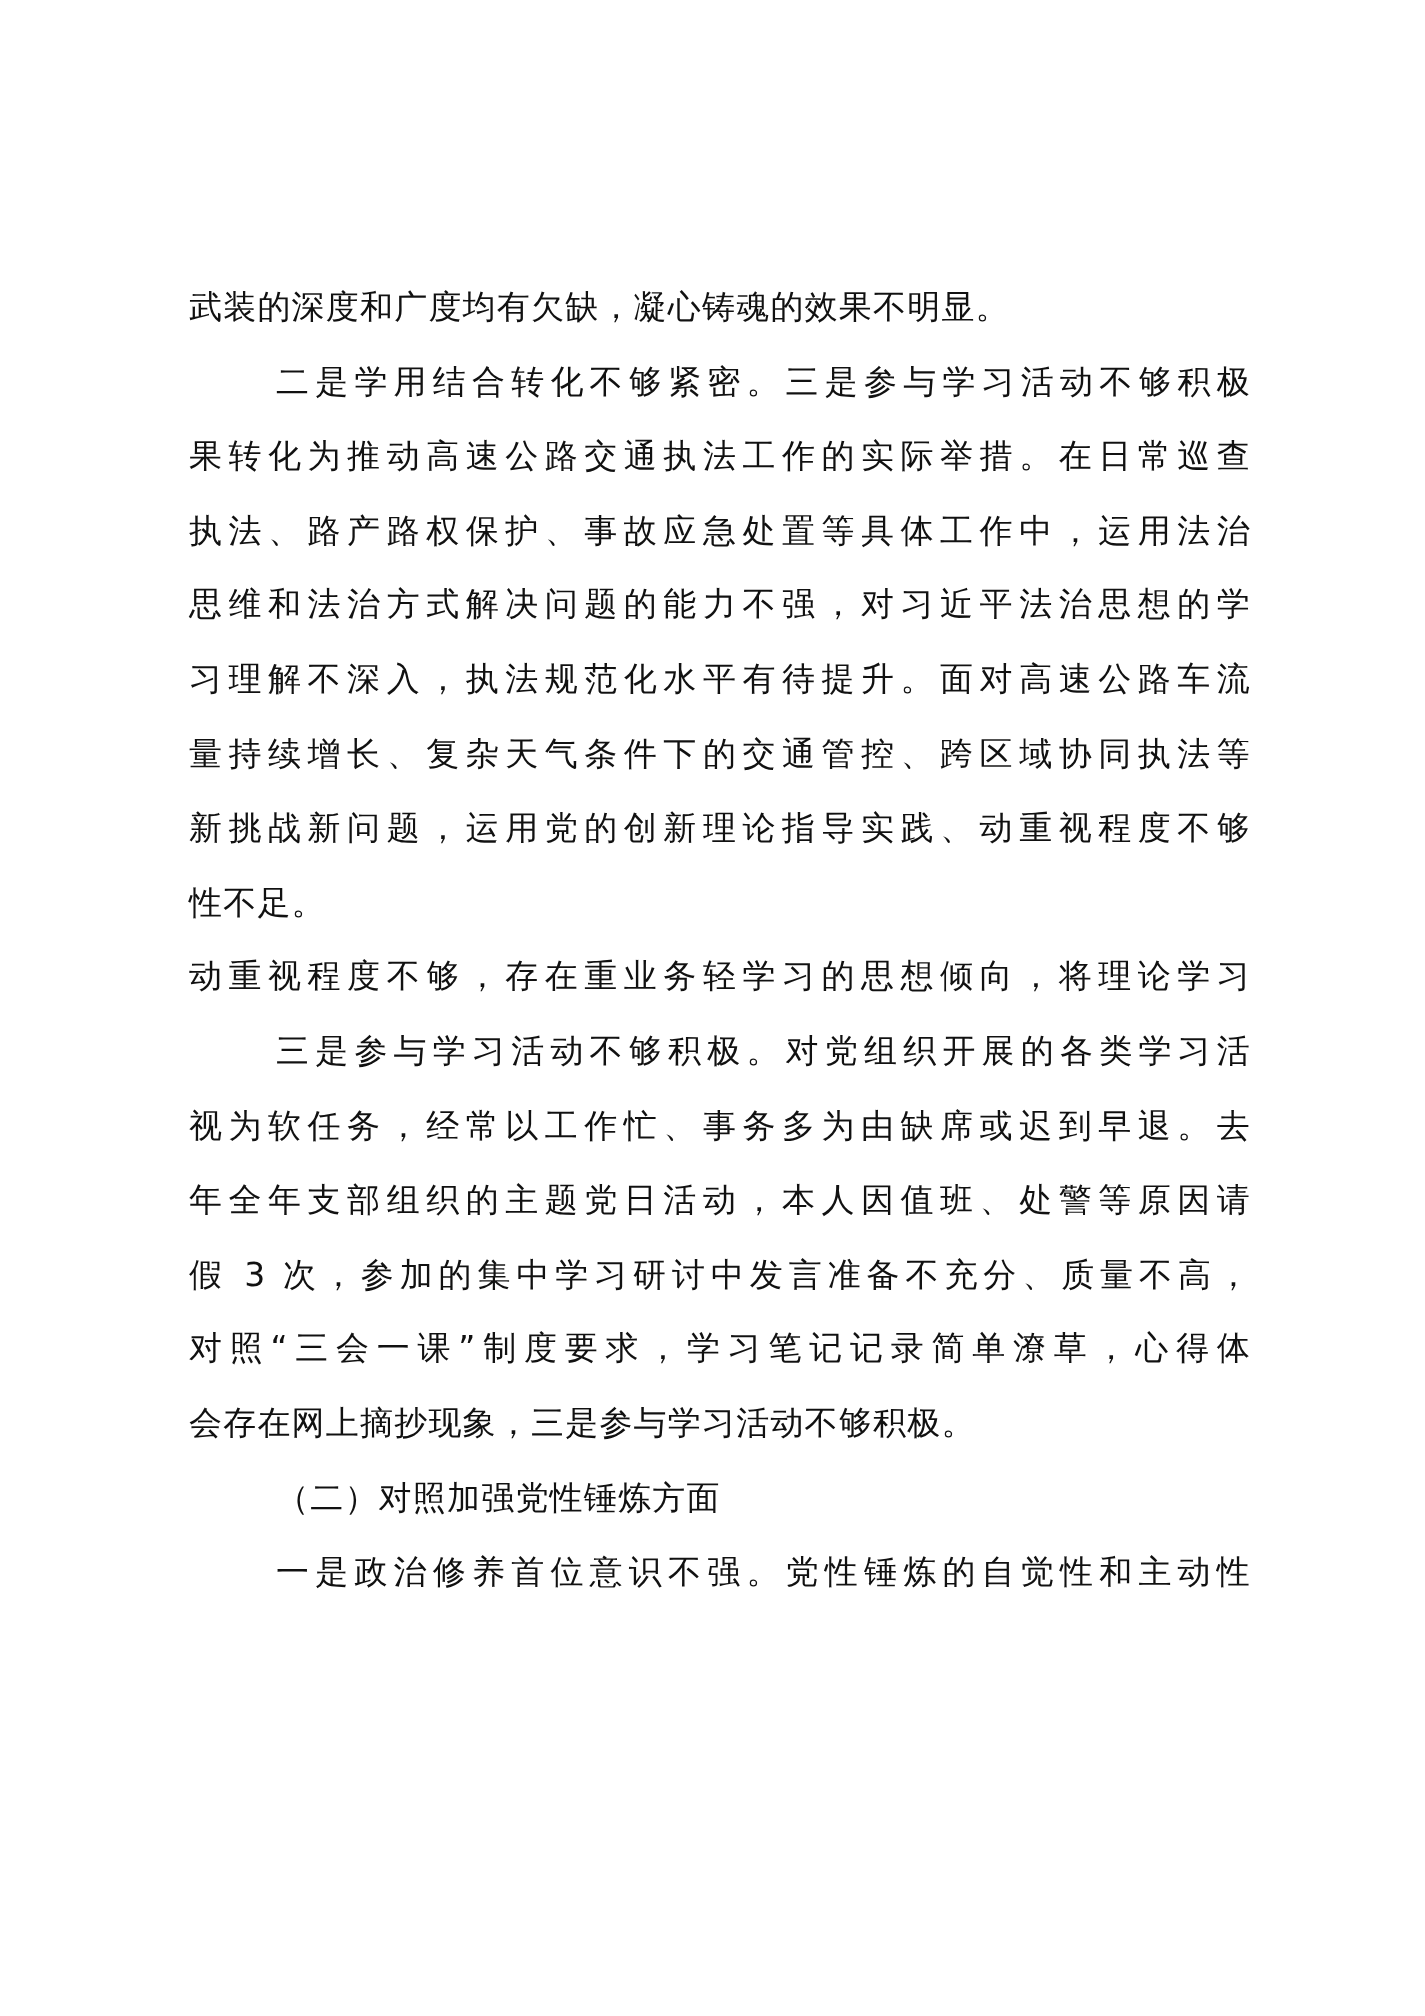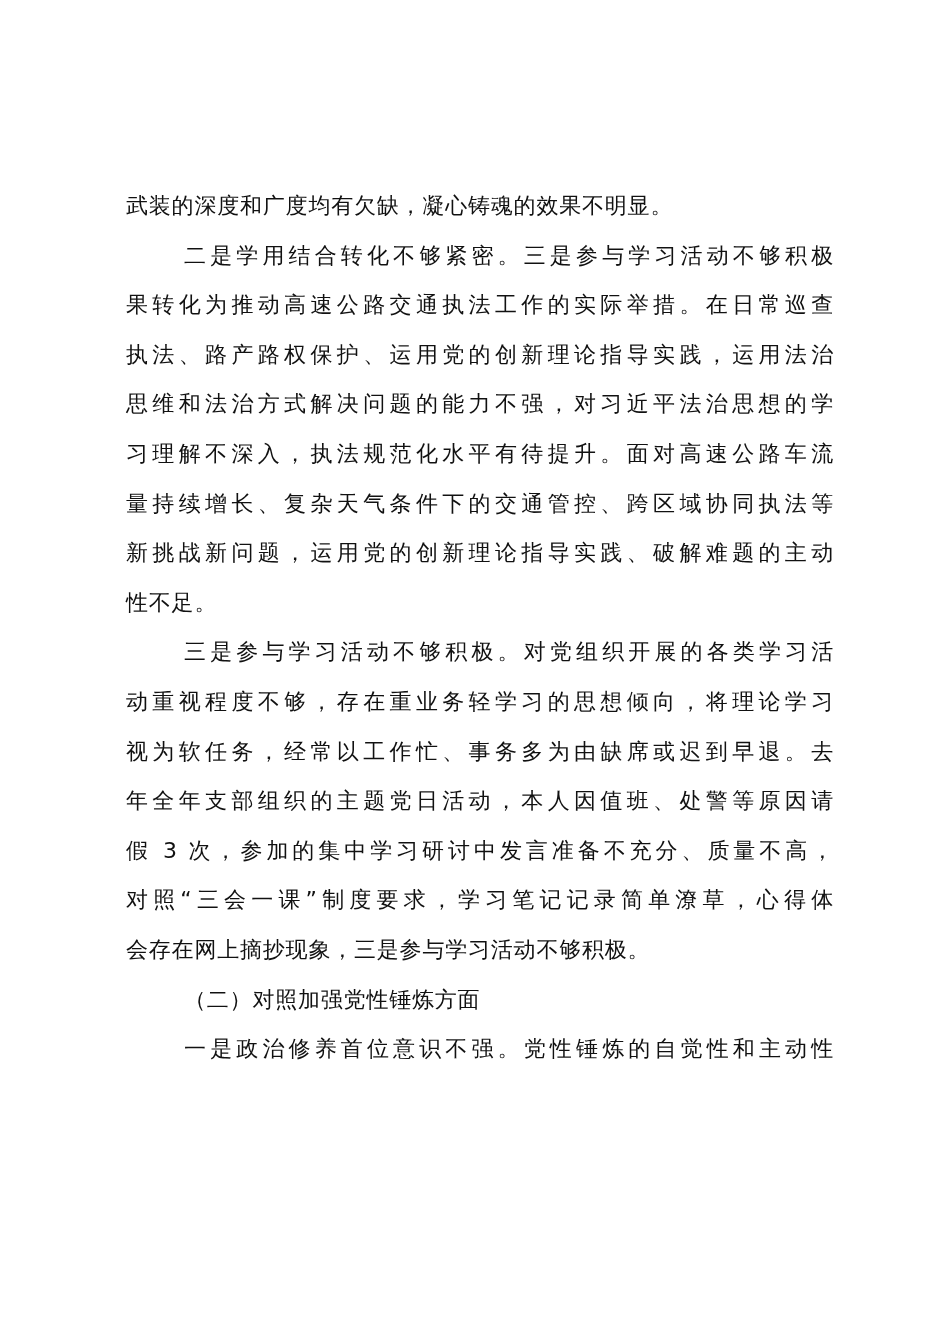--- a/index.html
+++ b/index.html
@@ -38,28 +38,28 @@
       padding-left: 58px;
     }
   </style>
 </head>
 <body>
 
 <div class="page">
   <span class="line last">武装的深度和广度均有欠缺，凝心铸魂的效果不明显。</span>
   <span class="line indent">二是学用结合转化不够紧密。三是参与学习活动不够积极</span>
   <span class="line">果转化为推动高速公路交通执法工作的实际举措。在日常巡查</span>
-  <span class="line">执法、路产路权保护、运用党的创新理论指导实践，运用法治</span>
+  <span class="line">执法、路产路权保护、事故应急处置等具体工作中，运用法治</span>
   <span class="line">思维和法治方式解决问题的能力不强，对习近平法治思想的学</span>
   <span class="line">习理解不深入，执法规范化水平有待提升。面对高速公路车流</span>
   <span class="line">量持续增长、复杂天气条件下的交通管控、跨区域协同执法等</span>
-  <span class="line">新挑战新问题，运用党的创新理论指导实践、破解难题的主动</span>
+  <span class="line">新挑战新问题，运用党的创新理论指导实践、动重视程度不够</span>
   <span class="line last">性不足。</span>
+  <span class="line">动重视程度不够，存在重业务轻学习的思想倾向，将理论学习</span>
   <span class="line indent">三是参与学习活动不够积极。对党组织开展的各类学习活</span>
-  <span class="line">动重视程度不够，存在重业务轻学习的思想倾向，将理论学习</span>
   <span class="line">视为软任务，经常以工作忙、事务多为由缺席或迟到早退。去</span>
   <span class="line">年全年支部组织的主题党日活动，本人因值班、处警等原因请</span>
   <span class="line">假 3 次，参加的集中学习研讨中发言准备不充分、质量不高，</span>
   <span class="line">对照“三会一课”制度要求，学习笔记记录简单潦草，心得体</span>
   <span class="line last">会存在网上摘抄现象，三是参与学习活动不够积极。</span>
   <span class="line indent last">（二）对照加强党性锤炼方面</span>
   <span class="line indent">一是政治修养首位意识不强。党性锤炼的自觉性和主动性</span>
 </div>
 
 </body></html>

